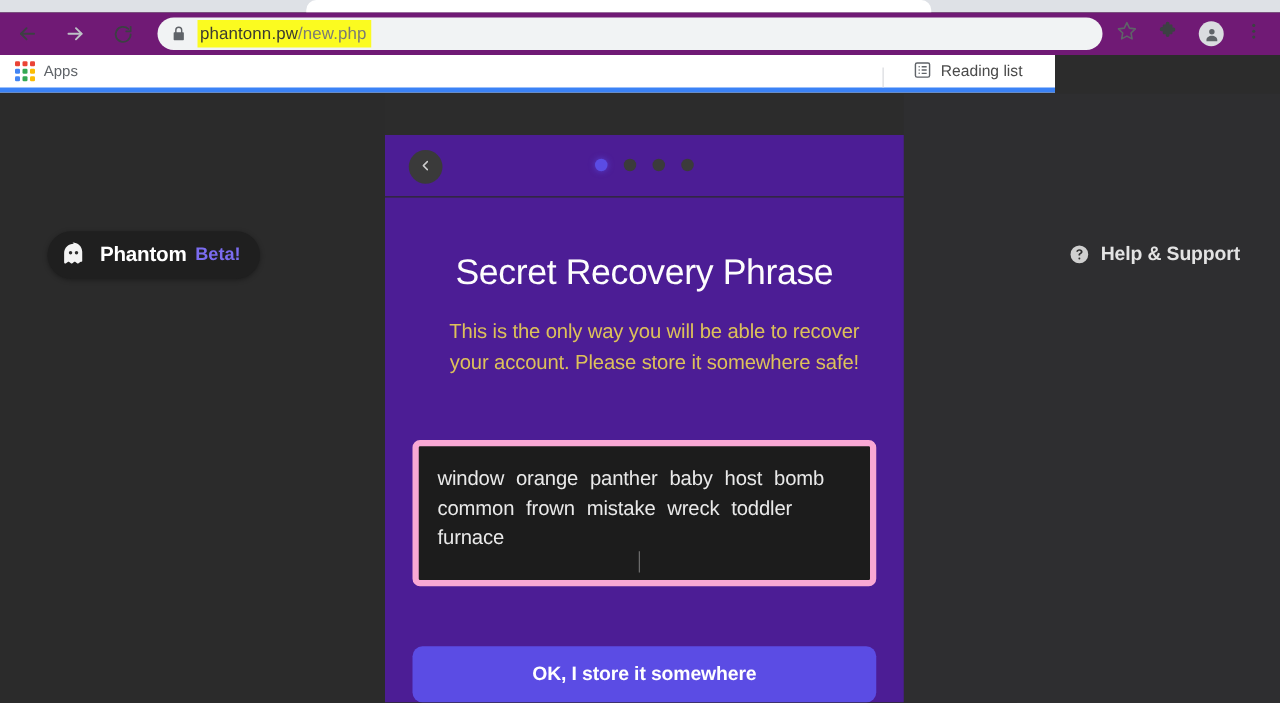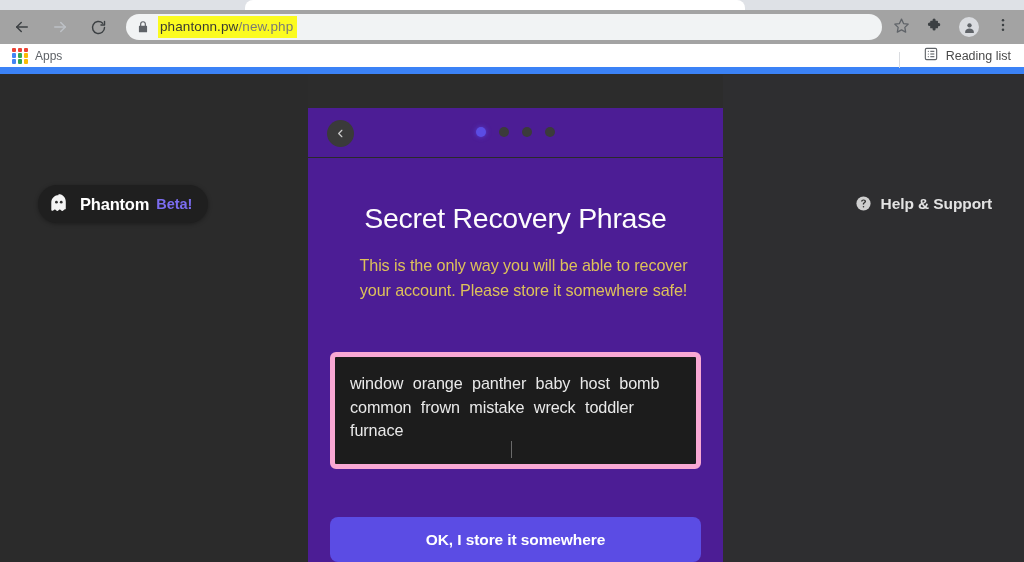--- a/index.html
+++ b/index.html
@@ -15,21 +15,21 @@
   .tabstrip {
     position: absolute; left: 0; top: 0; width: 1024px; height: 10px;
     background: #dee1e6;
   }
   .tabstrip .tab-shape {
     position: absolute; left: 245px; top: 0; width: 500px; height: 10px;
     background: #ffffff; border-radius: 8px 8px 0 0;
   }
   .toolbar {
     position: absolute; left: 0; top: 10px; width: 1024px; height: 34px;
-    background: #a3a3a3;
+    background: #701a75;
     display: flex; align-items: center;
   }
   .nav-btn {
     width: 32px; height: 32px; margin-left: 6px;
     display: flex; align-items: center; justify-content: center;
     border-radius: 50%;
   }
   .nav-btn svg { display: block; }
 
   .omnibox {
@@ -69,35 +69,35 @@
   .tb-icon {
     width: 30px; height: 30px; margin-left: 4px;
     display: flex; align-items: center; justify-content: center;
   }
   .avatar-circle {
     width: 20px; height: 20px; border-radius: 50%;
     background: #dadce0; display: flex; align-items: center; justify-content: center;
   }
 
   .bookmarkbar {
-    position: absolute; left: 0; top: 44px; width: 1024px; height: 30px;
+    position: absolute; left: 0; top: 44px; width: 844px; height: 30px;
     background: #ffffff;
     display: flex; align-items: center;
-    border-bottom: 7px solid #3b82f6;
+    border-bottom: 4px solid #3b82f6;
   }
   .apps-btn { display: flex; align-items: center; margin-left: 6px; padding: 3px 6px; border-radius: 4px; }
   .apps-grid {
     width: 16px; height: 16px;
     display: grid; grid-template-columns: repeat(3, 1fr); grid-template-rows: repeat(3, 1fr);
     gap: 1.5px; margin-right: 7px;
   }
   .apps-grid i { display: block; border-radius: 1px; }
   .apps-label { font-size: 12px; color: #5f6368; }
 
-  .bm-right { margin-left: auto; display: flex; align-items: flex-end; padding-right: 7px; }
+  .bm-right { margin-left: auto; display: flex; align-items: flex-end; padding-right: 20px; }
   .bm-divider { width: 1px; height: 16px; background: #dadce0; margin-right: 10px; }
   .reading-list { display: flex; align-items: center; padding: 3px 6px; border-radius: 4px; }
   .reading-list span { font-size: 12.5px; color: #4a4a4a; margin-left: 7px; }
 
   
   .page {
     position: absolute; left: 0; top: 75px; width: 1024px; height: 487px;
     background: #2c2c2c;
   }
   .page-band {

